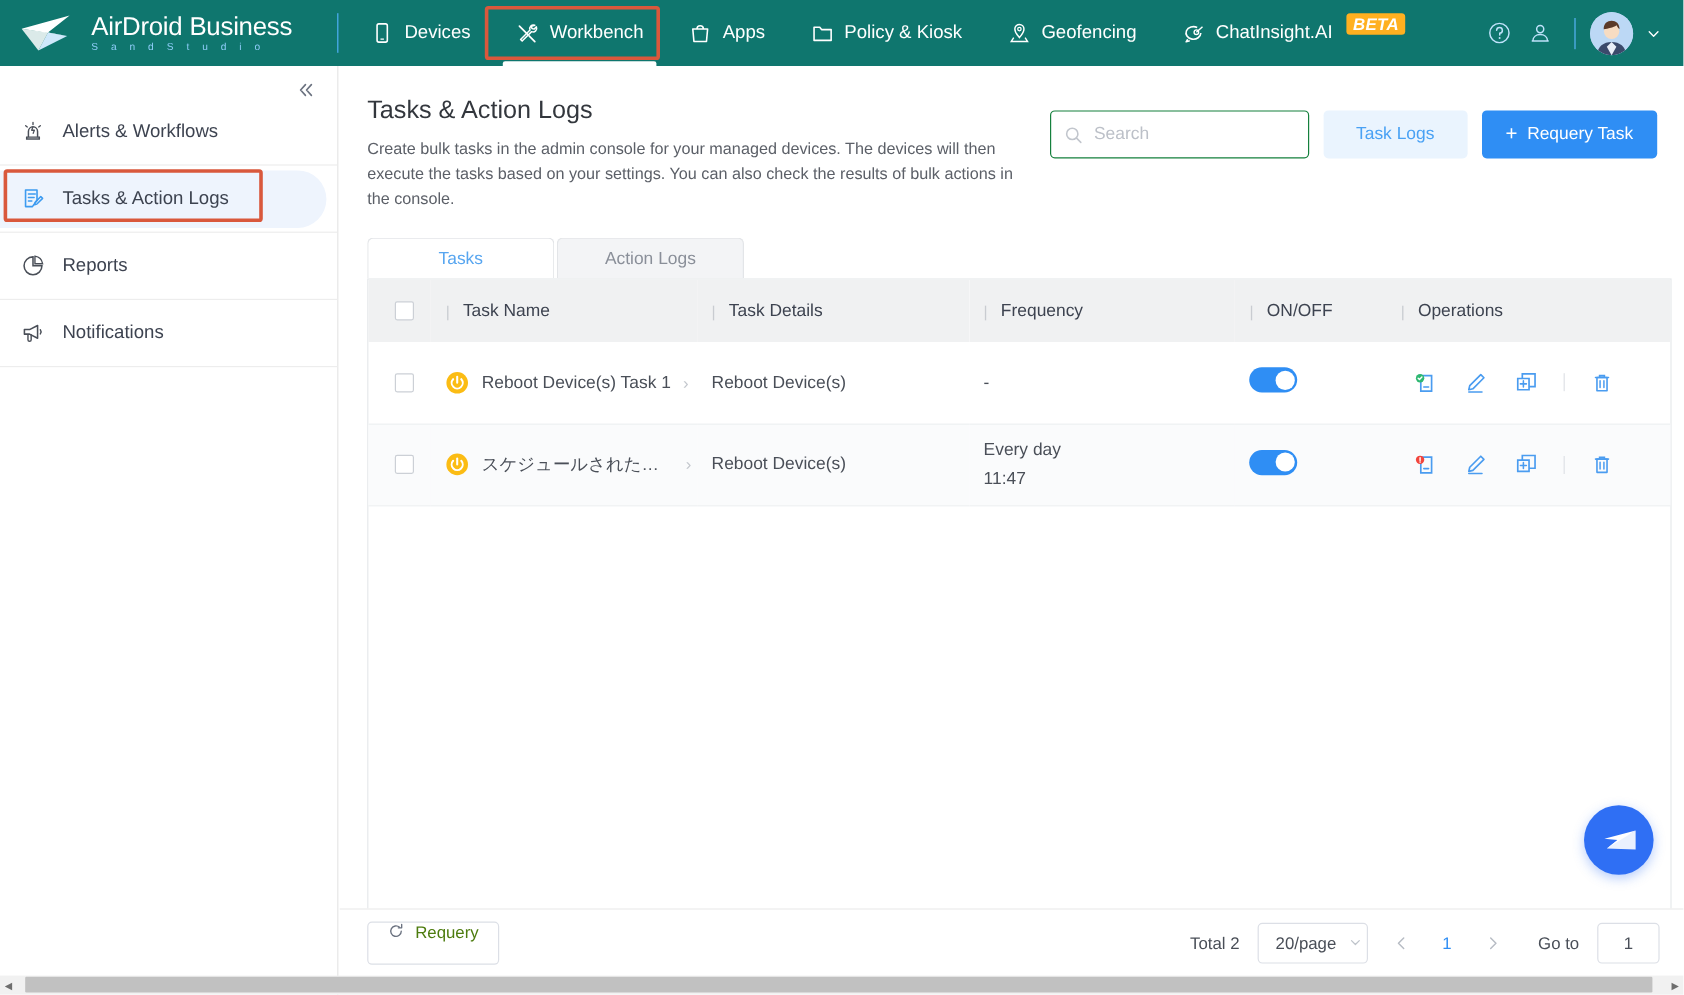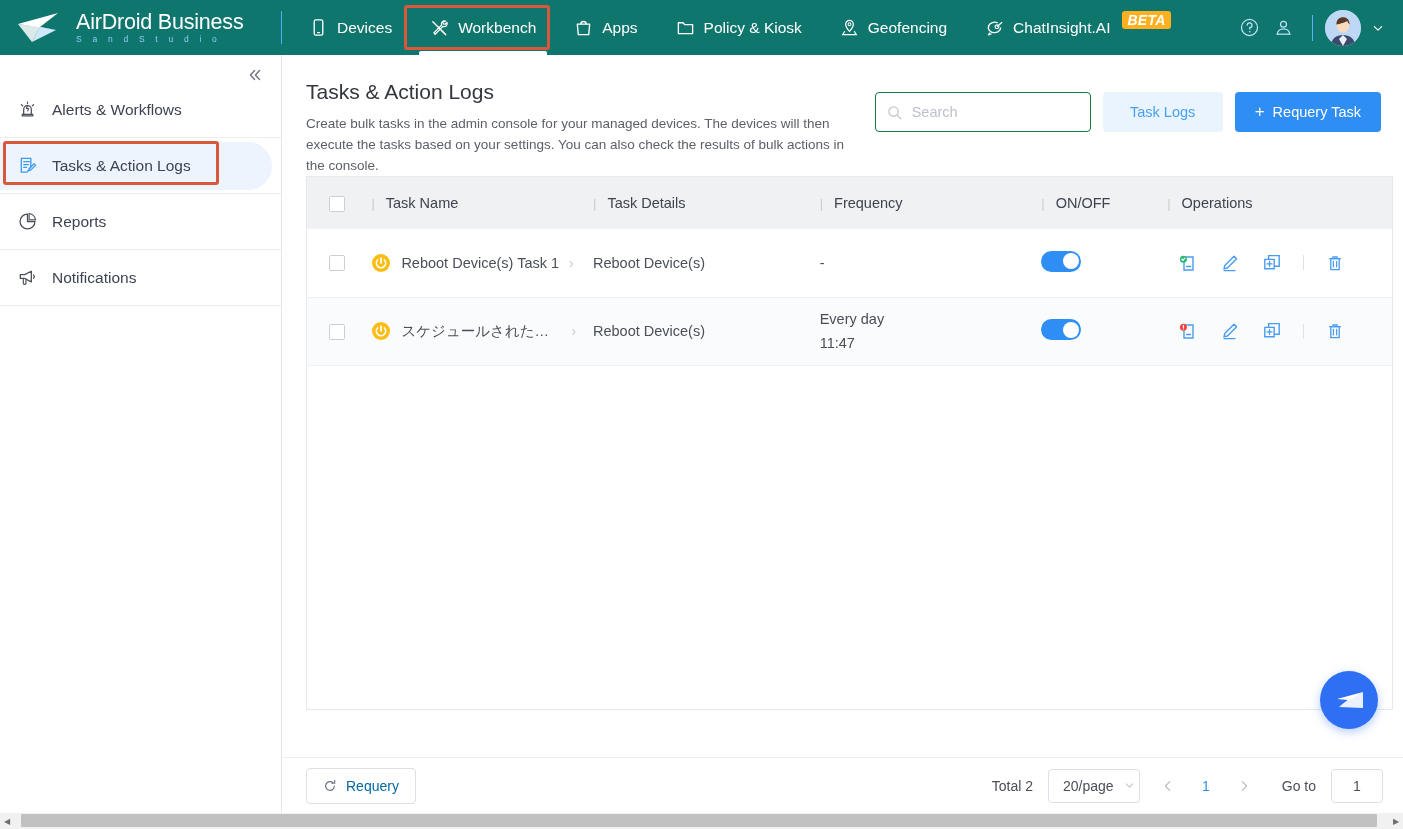--- a/index.html
+++ b/index.html
@@ -252,22 +252,22 @@
 
   
   .footer {
     position: absolute; left: 283px; bottom: 16px;
     width: 1120px; height: 56px;
     border-top: 1px solid #ececec; background: #ffffff;
     display: flex; align-items: center; padding: 0 20px 0 23px;
   }
   .btn-requery {
     height: 36px; padding: 0 16px; background: #ffffff;
-    border: 1px solid #dcdfe6; border-radius: 4px; color: #0369a1;
-    font-size: 14px; display: flex; align-items: center; gap: 9px;
+    border: 1px solid #dcdfe6; border-radius: 4px; color: #4d7c0f;
+    font-size: 14px; display: flex; gap: 9px;
     cursor: pointer; font-family: "Liberation Sans", sans-serif;
   }
   .pager { margin-left: auto; display: flex; align-items: center; gap: 15px; }
   .pg-total { font-size: 14px; color: #4a4f58; }
   .pg-select {
     width: 92px; height: 34px; border: 1px solid #dcdfe6; border-radius: 4px;
     display: flex; align-items: center; justify-content: space-between;
     padding: 0 3px 0 14px; font-size: 14px; color: #4a4f58; cursor: pointer;
   }
   .pg-arrow {
@@ -486,20 +486,24 @@
           <input type="text" placeholder="Search" style="">
         </div>
         <button class="btn-tasklogs">Task Logs</button>
         <button class="btn-create">
           <span class="plus">+</span>
           <span>Requery Task</span>
         </button>
       </div>
     </div>
 
+    <div class="tabs">
+      <div class="tab active">Tasks</div>
+      <div class="tab">Action Logs</div>
+    </div>
 
     <div class="table-area">
       <table class="tasks">
         <colgroup>
           <col style="width:52px">
           <col style="width:220px">
           <col style="width:225px">
           <col style="width:220px">
           <col style="width:125px">
           <col style="width:235px">

